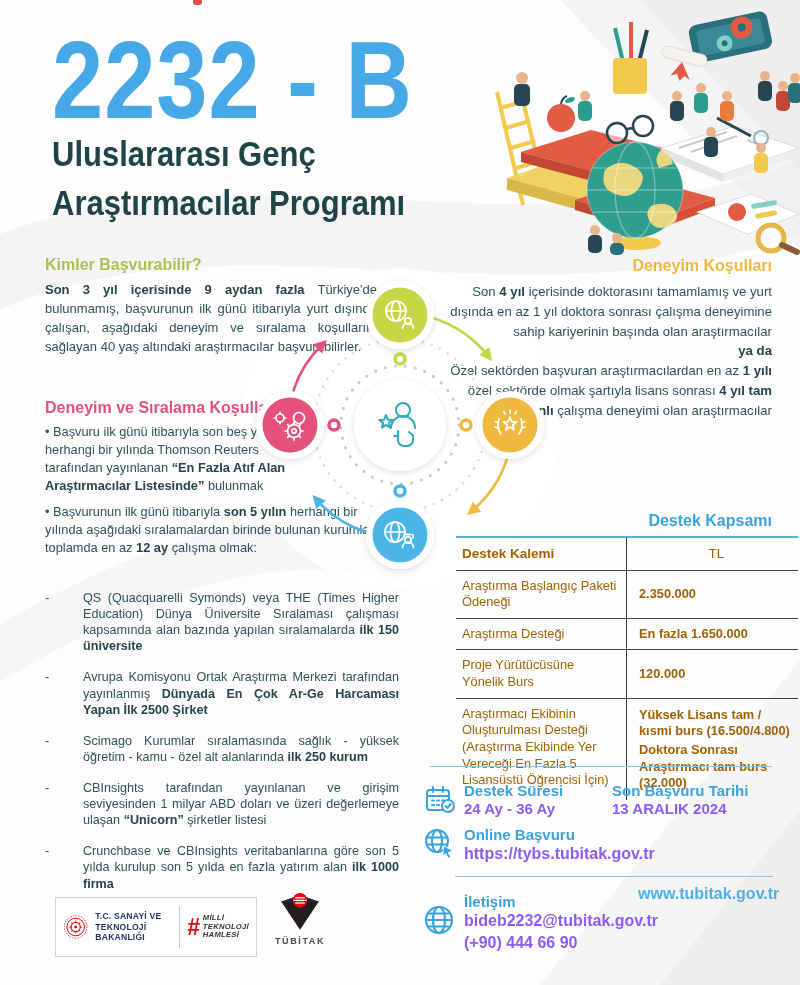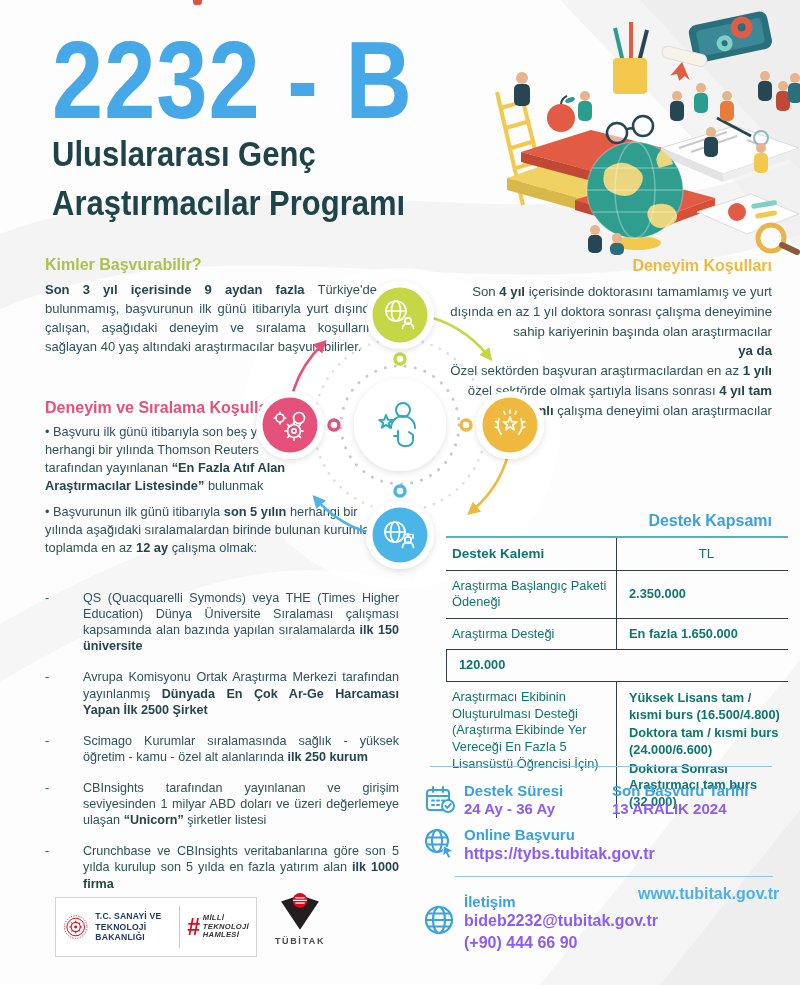--- a/index.html
+++ b/index.html
@@ -40,21 +40,21 @@
   .dash-list{left:45px;top:590px;width:354px;}
   .d-item{display:grid;grid-template-columns:38px 1fr;font-size:12.6px;line-height:1.28;margin-bottom:15px;}
   .d-item::before{content:"-";color:#2d535c;}
   .d-item .d-txt{text-align:justify;text-justify:inter-word;}
 
   .den-h{left:430px;top:257px;width:342px;}
   .den-p{left:430px;top:282px;width:342px;font-size:13.2px;line-height:1.5;}
   .or-line{font-weight:bold;color:#24454d;margin-top:28px;}
 
   .tbl-h{left:430px;top:512px;width:342px;}
-  .tbl{left:446px;top:536px;width:342px;border-top:2px solid #58aecb;font-size:12.8px;color:#0f766e;}
+  .tbl{left:456px;top:536px;width:342px;border-top:2px solid #58aecb;font-size:12.8px;color:#a16207;}
   .t-row{display:grid;grid-template-columns:170px 1fr;align-items:center;border-bottom:1.5px solid #333f44;}
   .t-row.last{border-bottom:none;align-items:start;}
   .t-cell-i{padding:7px 8px 7px 6px;line-height:1.3;}
   .t-cell-v{border-left:1.5px solid #333f44;padding:7px 4px 7px 12px;font-weight:bold;line-height:1.3;align-self:stretch;display:flex;flex-direction:column;justify-content:center;}
   .t-head .t-cell-i{font-weight:bold;font-size:13.5px;}
   .t-head .t-cell-v{font-weight:normal;font-size:13.5px;text-align:center;justify-content:center;}
   .v-line{margin:1px 0;}
   .tbl-bottomline{left:430px;top:766px;width:342px;border-top:1.5px solid #8ec6e4;}
 
   .f-label{font-size:15px;font-weight:bold;color:#3aa2dc;line-height:1.15;}
@@ -397,29 +397,29 @@
           <span>2.350.000</span>
         </div>
     </div>
     <div class="t-row">
       <div class="t-cell-i">Araştırma Desteği</div>
       <div class="t-cell-v">
           <span>En fazla 1.650.000</span>
         </div>
     </div>
     <div class="t-row">
+      <div class="t-cell-i">Proje Yürütücüsüne Yönelik Burs</div>
       <div class="t-cell-v">
           <span>120.000</span>
         </div>
     </div>
     <div class="t-row last">
       <div class="t-cell-i">Araştırmacı Ekibinin Oluşturulması Desteği (Araştırma Ekibinde Yer Vereceği En Fazla 5 Lisansüstü Öğrencisi İçin)</div>
       <div class="t-cell-v">
         <div class="v-line">Yüksek Lisans tam / kısmi burs (16.500/4.800)</div>
-        <div class="v-line">Doktora tam / kısmi burs (24.000/6.600)</div>
         <div class="v-line">Doktora Sonrası Araştırmacı tam burs (32.000)</div>
       </div>
     </div>
   </div>
   <div class="abs tbl-bottomline"></div>
 
   <svg class="abs" style="left:424px;top:784px;width:32px;height:32px;" viewBox="0 0 32 32" fill="none" stroke="#3aa2dc" stroke-width="2" stroke-linecap="round">
     <rect x="3" y="6" width="22" height="20" rx="3"></rect>
       <line x1="3" y1="12" x2="25" y2="12"></line>
     <line x1="9" y1="3" x2="9" y2="8"></line>

